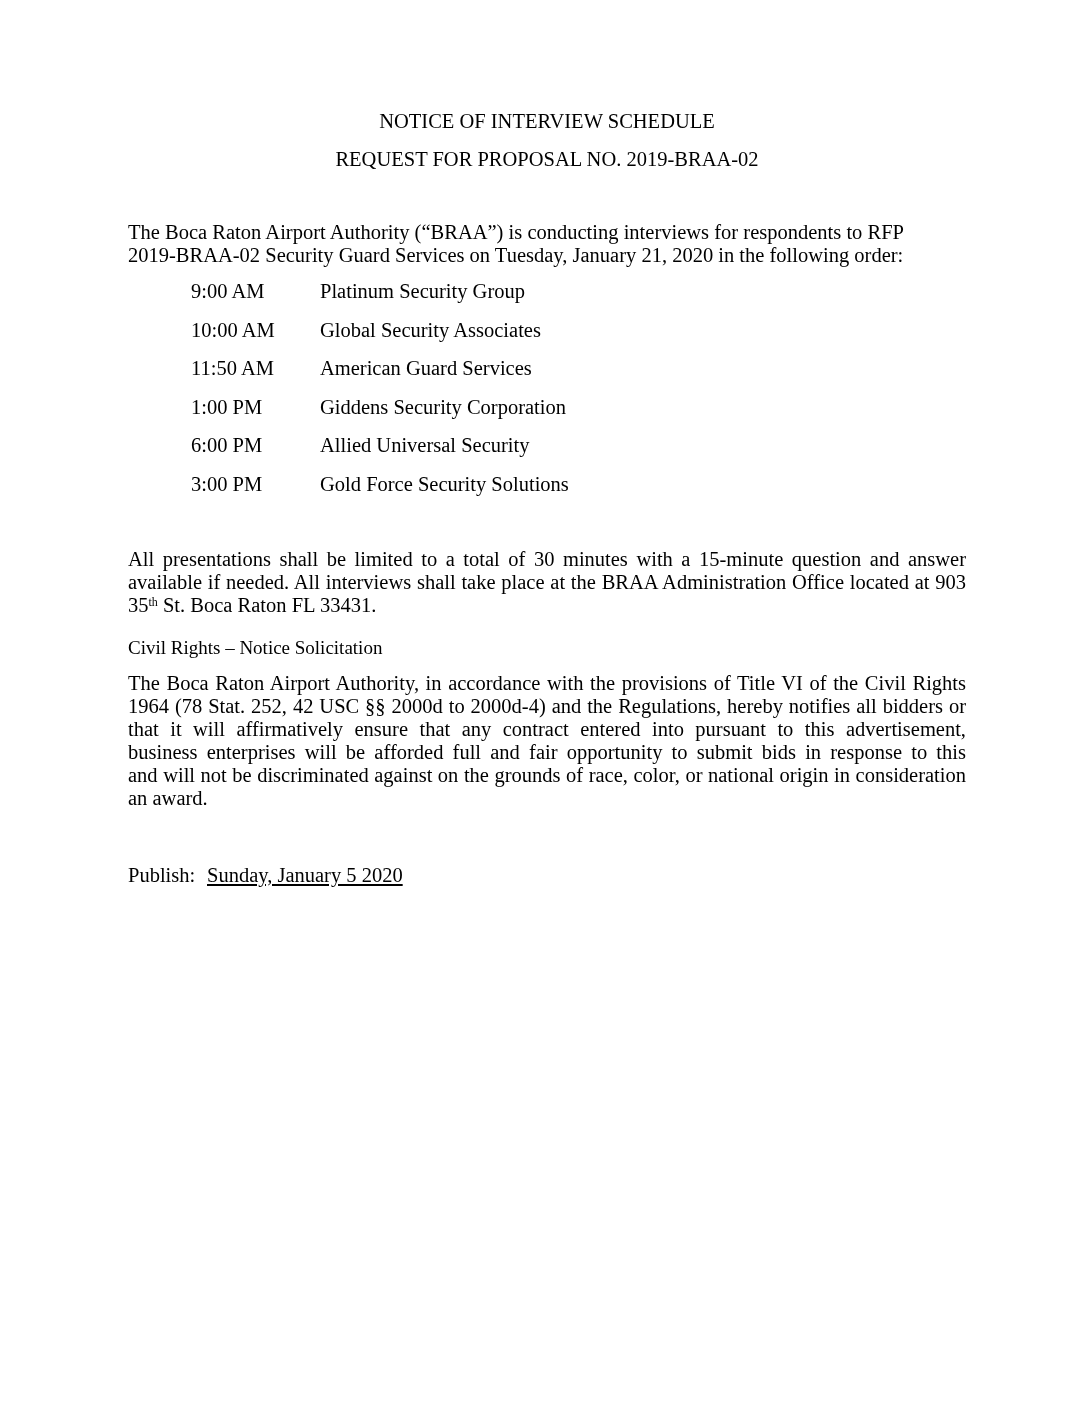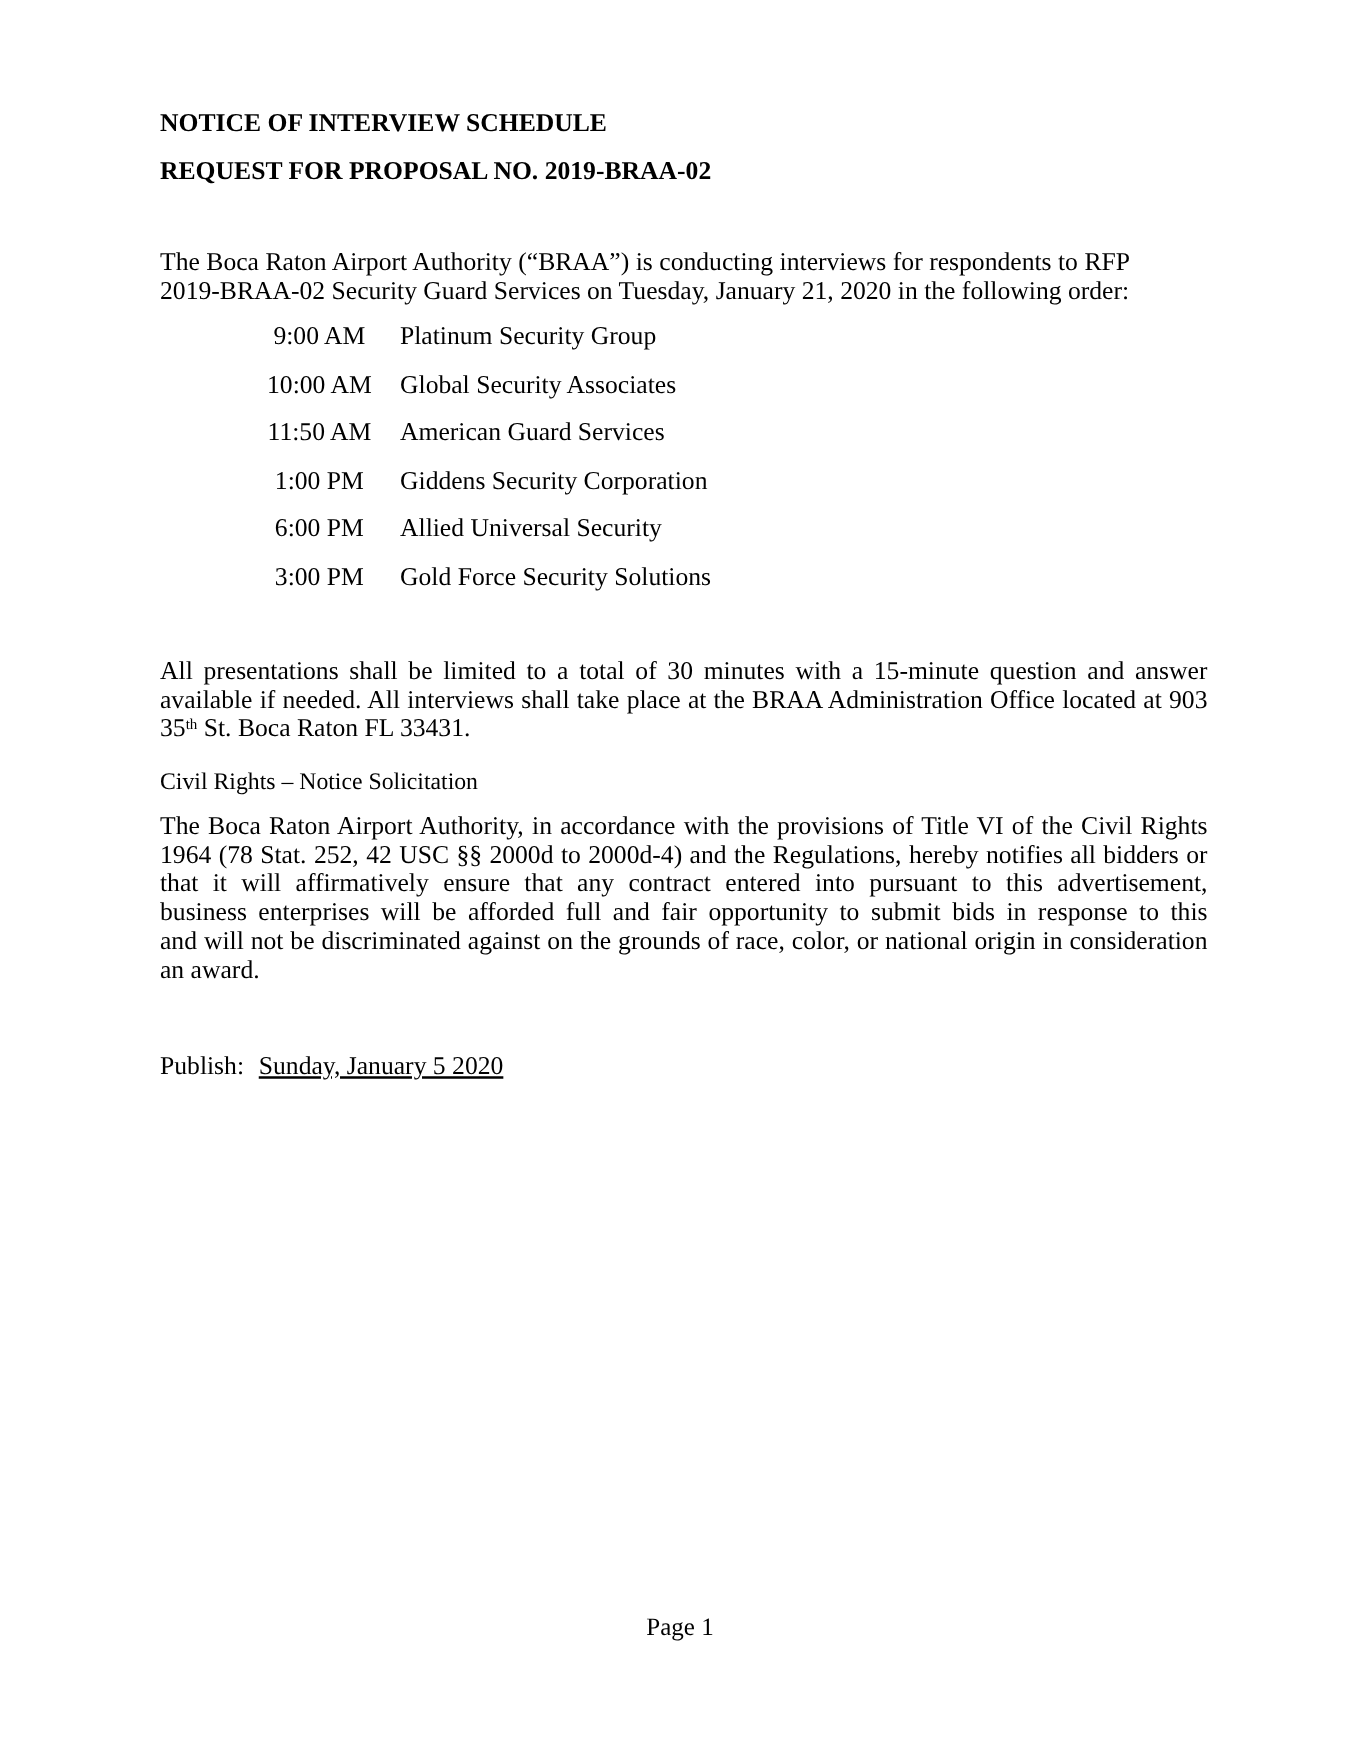--- a/index.html
+++ b/index.html
@@ -16,23 +16,22 @@
     font-family: "Liberation Serif", "DejaVu Serif", serif;
     font-size: 20.5px;
     overflow: hidden;
   }
   .content {
     padding-left: 128px;
     padding-right: 122px;
   }
   
   .title-block {
-    padding-top: 80px;
-    text-align: left;
-    font-weight: bold;
+    padding-top: 102px;
+    text-align: center;
   }
   .title-line {
     line-height: 38px;
     height: 38px;
   }
   
   .para { margin: 0; }
   .jline {
     text-align: justify;
     text-align-last: justify;
@@ -53,21 +52,20 @@
     margin-top: 5px;
   }
   .srow {
     height: 38.6px;
     line-height: 38.6px;
     padding-left: 63px;
   }
   .stime {
     display: inline-block;
     width: 129px;
-    text-align: center;
   }
   .presentation { margin-top: 44px; }
   sup.ord {
     font-size: 12px;
     vertical-align: 6px;
     line-height: 0;
   }
   .heading {
     margin: 19px 0 0 0;
     font-size: 19px;
@@ -149,14 +147,13 @@
       <div class="jline">and will not be discriminated against on the grounds of race, color, or national origin in consideration for</div>
       <div class="jline last">an award.</div>
     </div>
 
     <div class="publish">
       <span class="publish-label">Publish:</span><span>Sunday, January 5 2020</span>
     </div>
 
   </div>
 
-  <div class="footer">Page 1</div>
 </div>
 
 </body></html>

